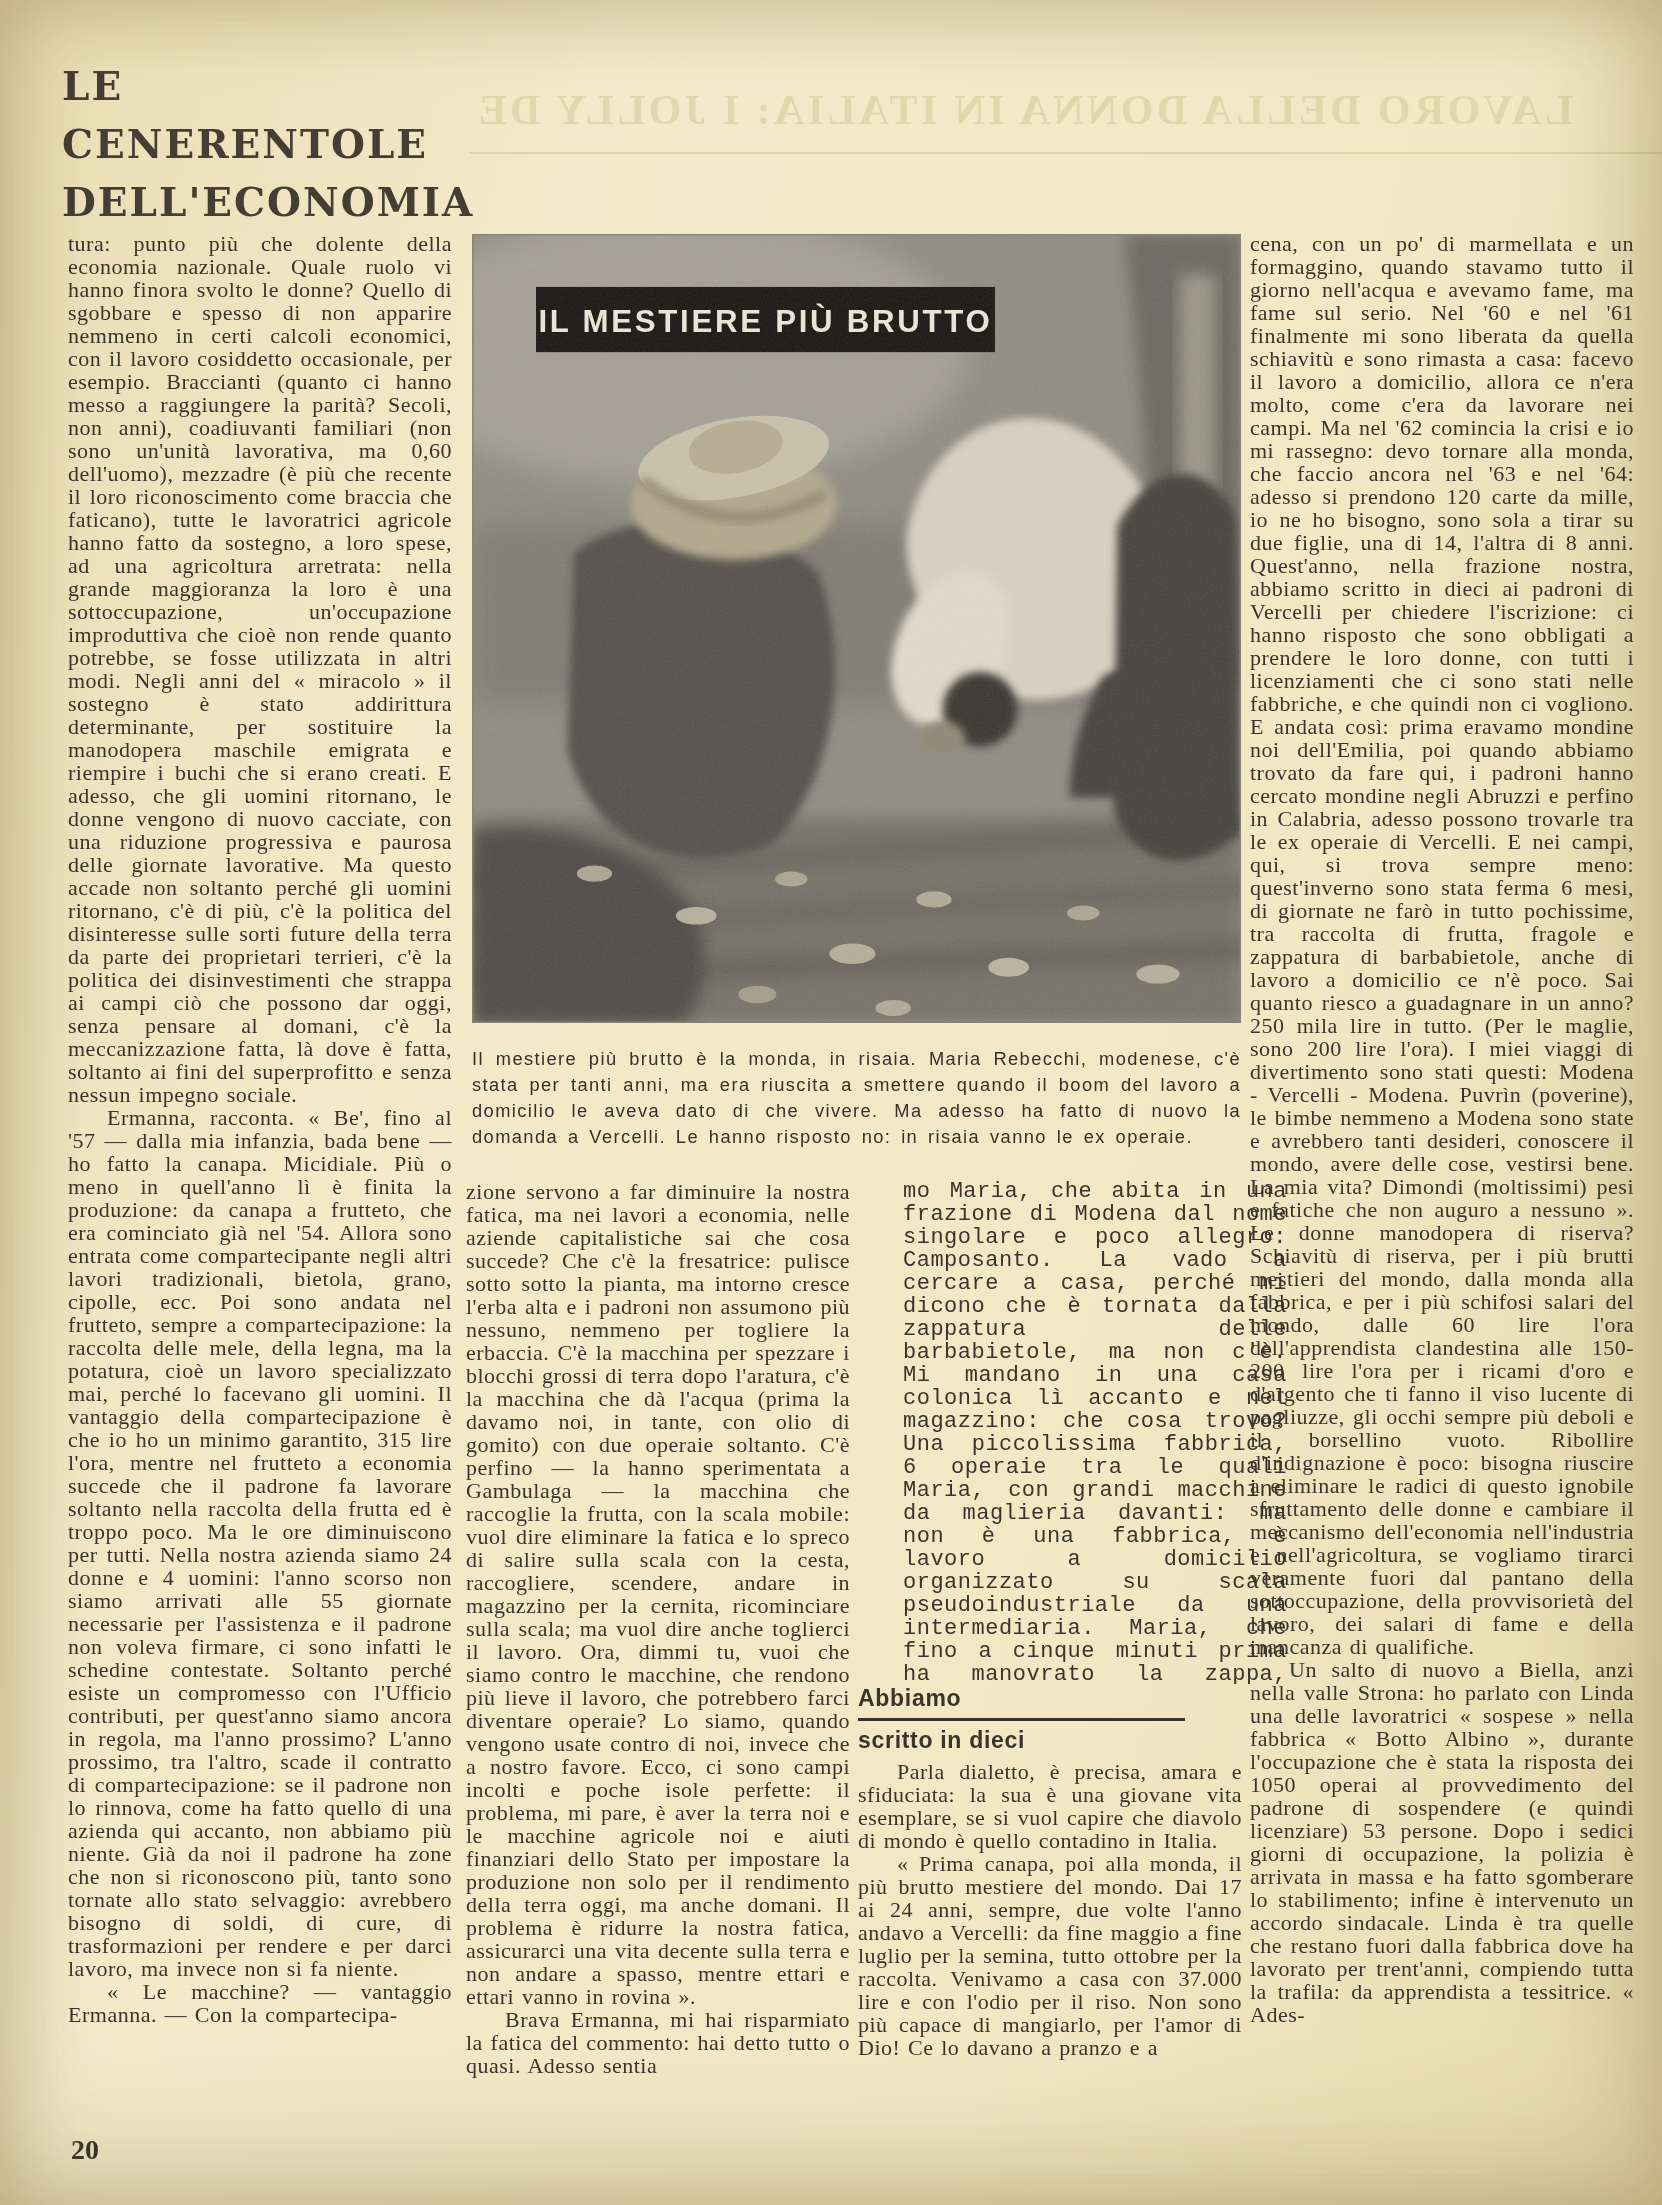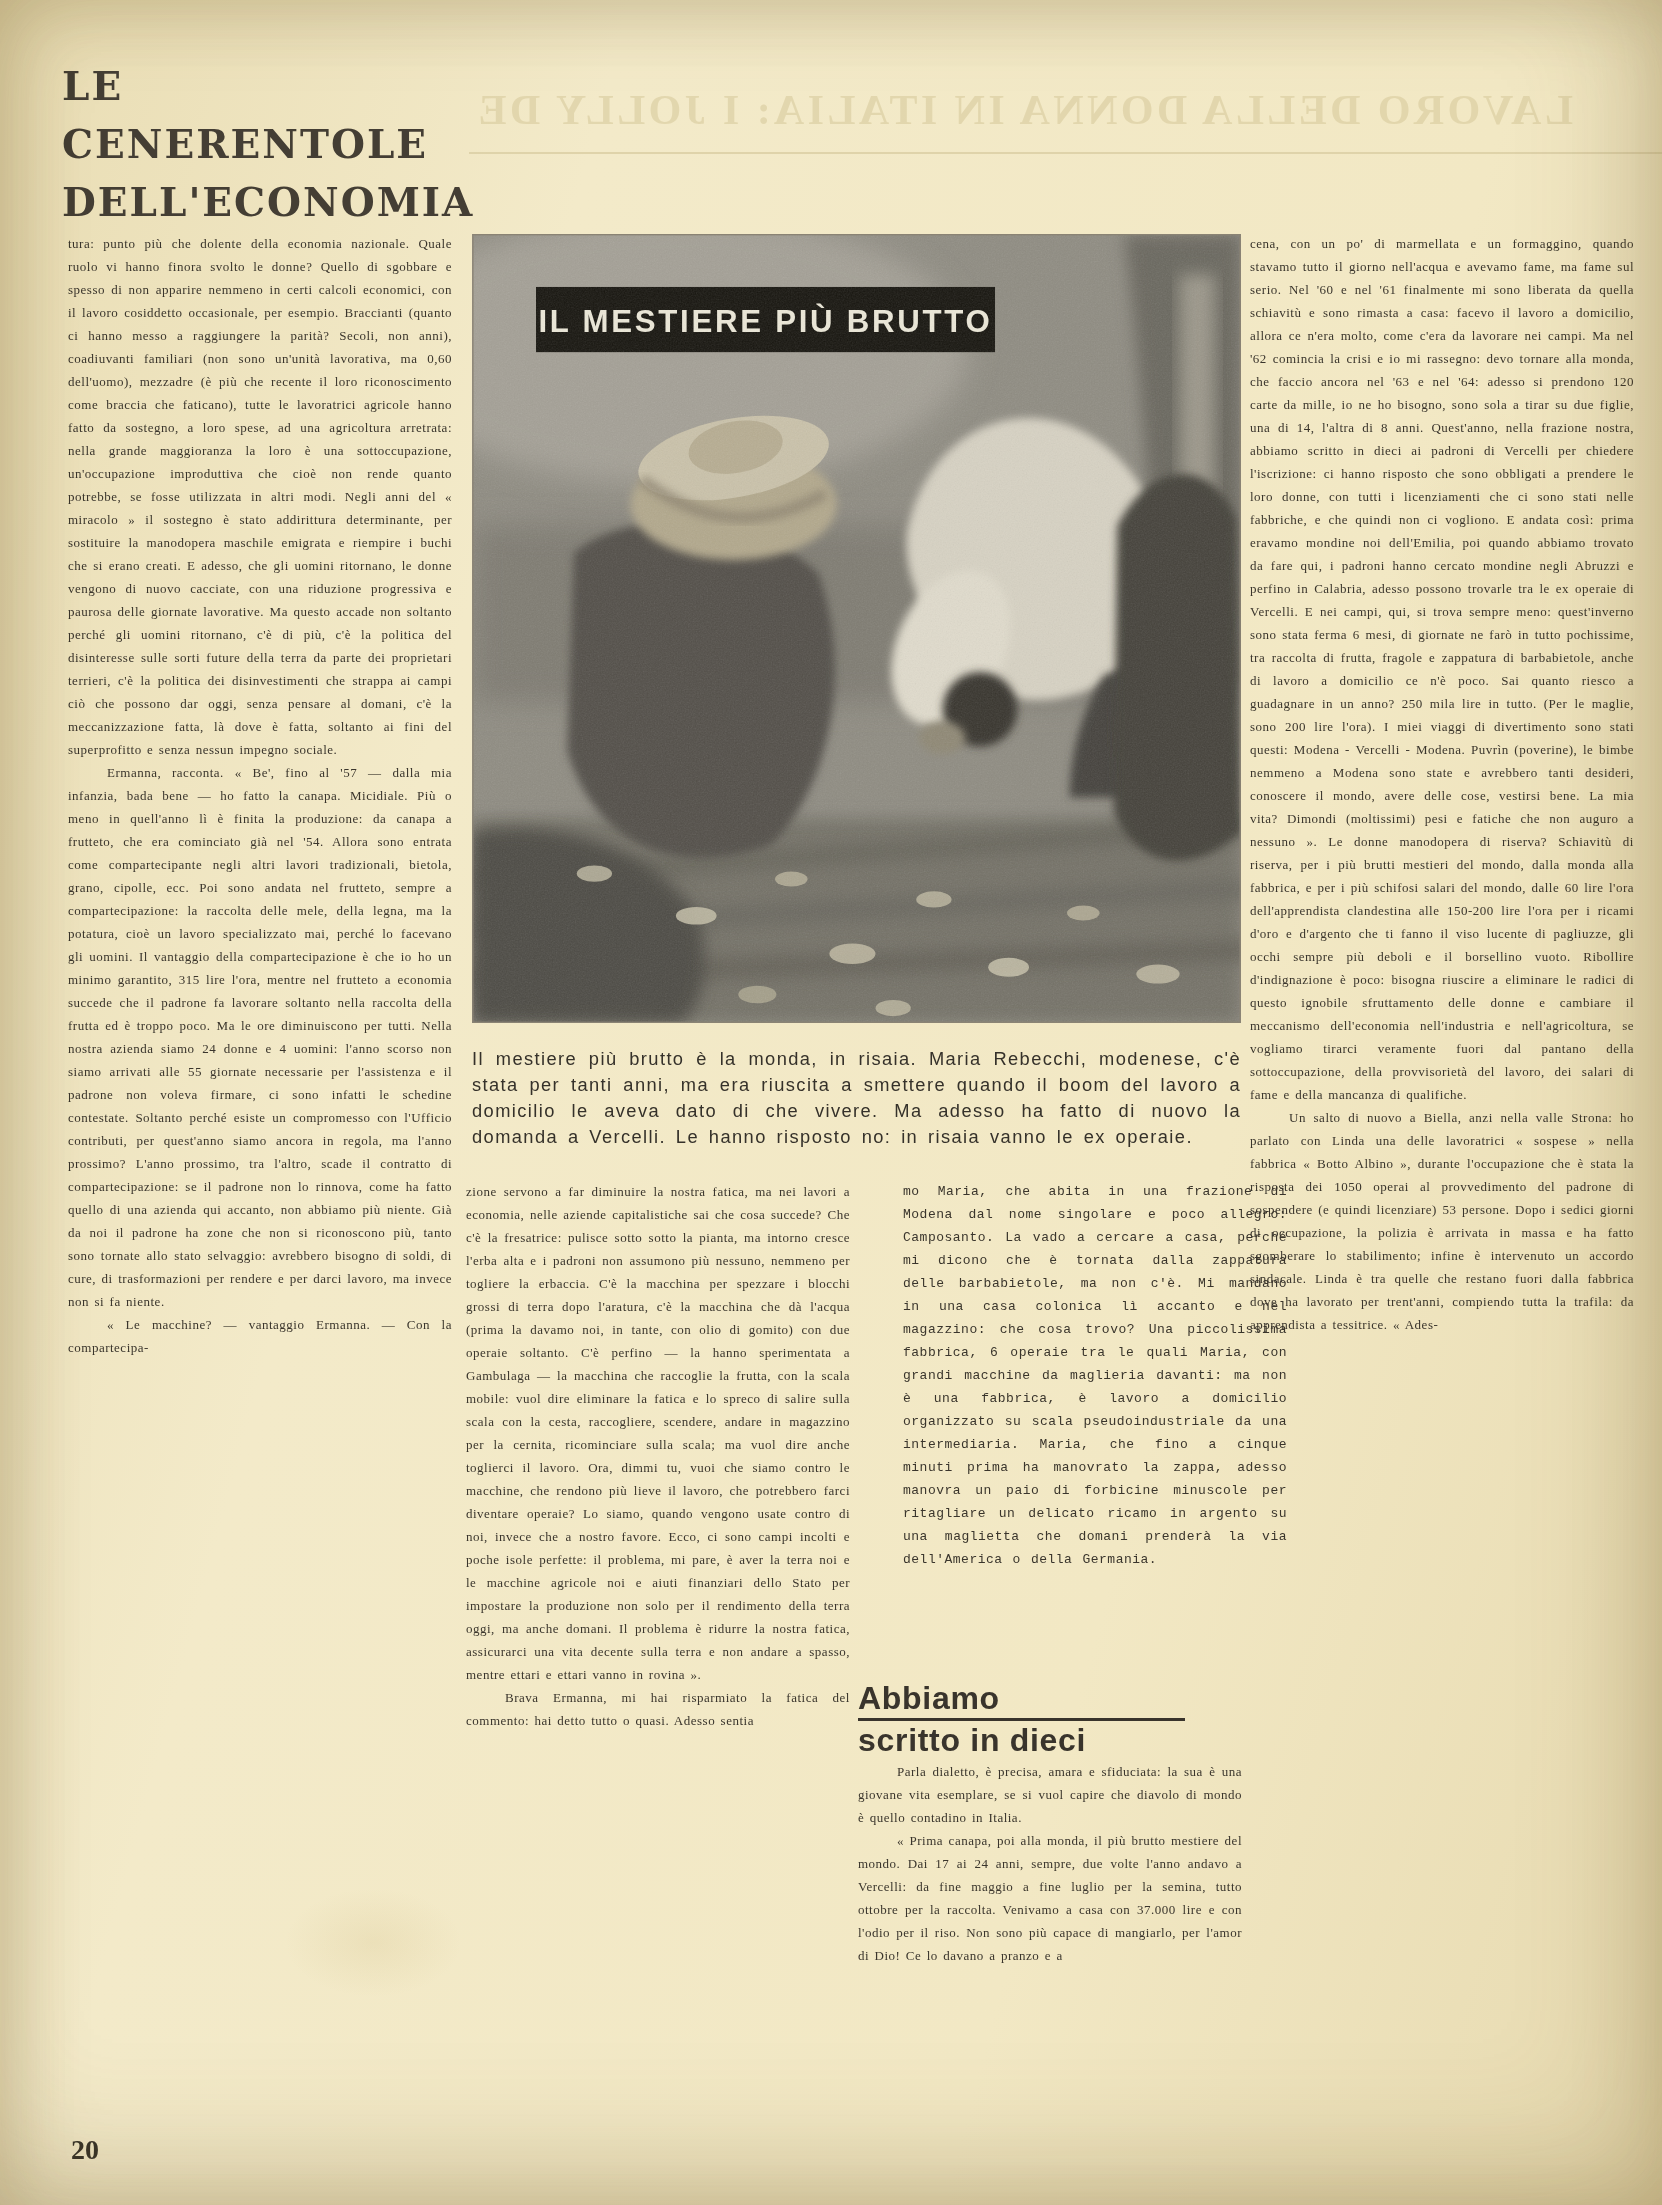--- a/index.html
+++ b/index.html
@@ -43,35 +43,35 @@
 
   .caption{
     position:absolute;left:472px;top:1046px;width:769px;margin:0;
     font-family:"Liberation Sans", sans-serif;
     font-size:18.3px;line-height:26px;letter-spacing:1.4px;word-spacing:3.4px;
     text-align:justify;color:#35312a;
   }
 
   .col{
     position:absolute;width:384px;overflow:hidden;
-    font-size:13px;line-height:23px;letter-spacing:0.5px;word-spacing:1.7px;
+    font-size:22px;line-height:23px;letter-spacing:0.5px;word-spacing:1.7px;
     text-align:justify;
   }
   .col p{margin:0;text-indent:39px;}
   .col.cont p:first-child{text-indent:0;}
   #c1{left:68px;top:232px;height:1933px;}
   #c2{left:466px;top:1180px;height:986px;}
   #c3a{left:903px;top:1180px;height:504px;font-family:Liberation Mono, monospace;}
   #c3b{left:858px;top:1760px;height:429px;}
   #c4{left:1250px;top:232px;height:1944px;}
 
   .subhead{position:absolute;left:858px;top:1684px;width:384px;color:#39342c;}
   .subhead .sh1,.subhead .sh2{
     font-family:"Liberation Sans", sans-serif;font-weight:bold;
-    font-size:32px;line-height:28.5px;letter-spacing:0.7px;
+    font-size:23px;line-height:28.5px;letter-spacing:0.7px;
   }
   .subhead .sh-rule{width:327px;height:2.7px;background:#39342c;margin:5.4px 0 5.4px 0;}
 
   .pagenum{
     position:absolute;left:71px;top:2134px;
     font-family:"Liberation Serif", serif;font-weight:bold;
     font-size:28px;color:#36322a;
   }
 </style>
 </head>

